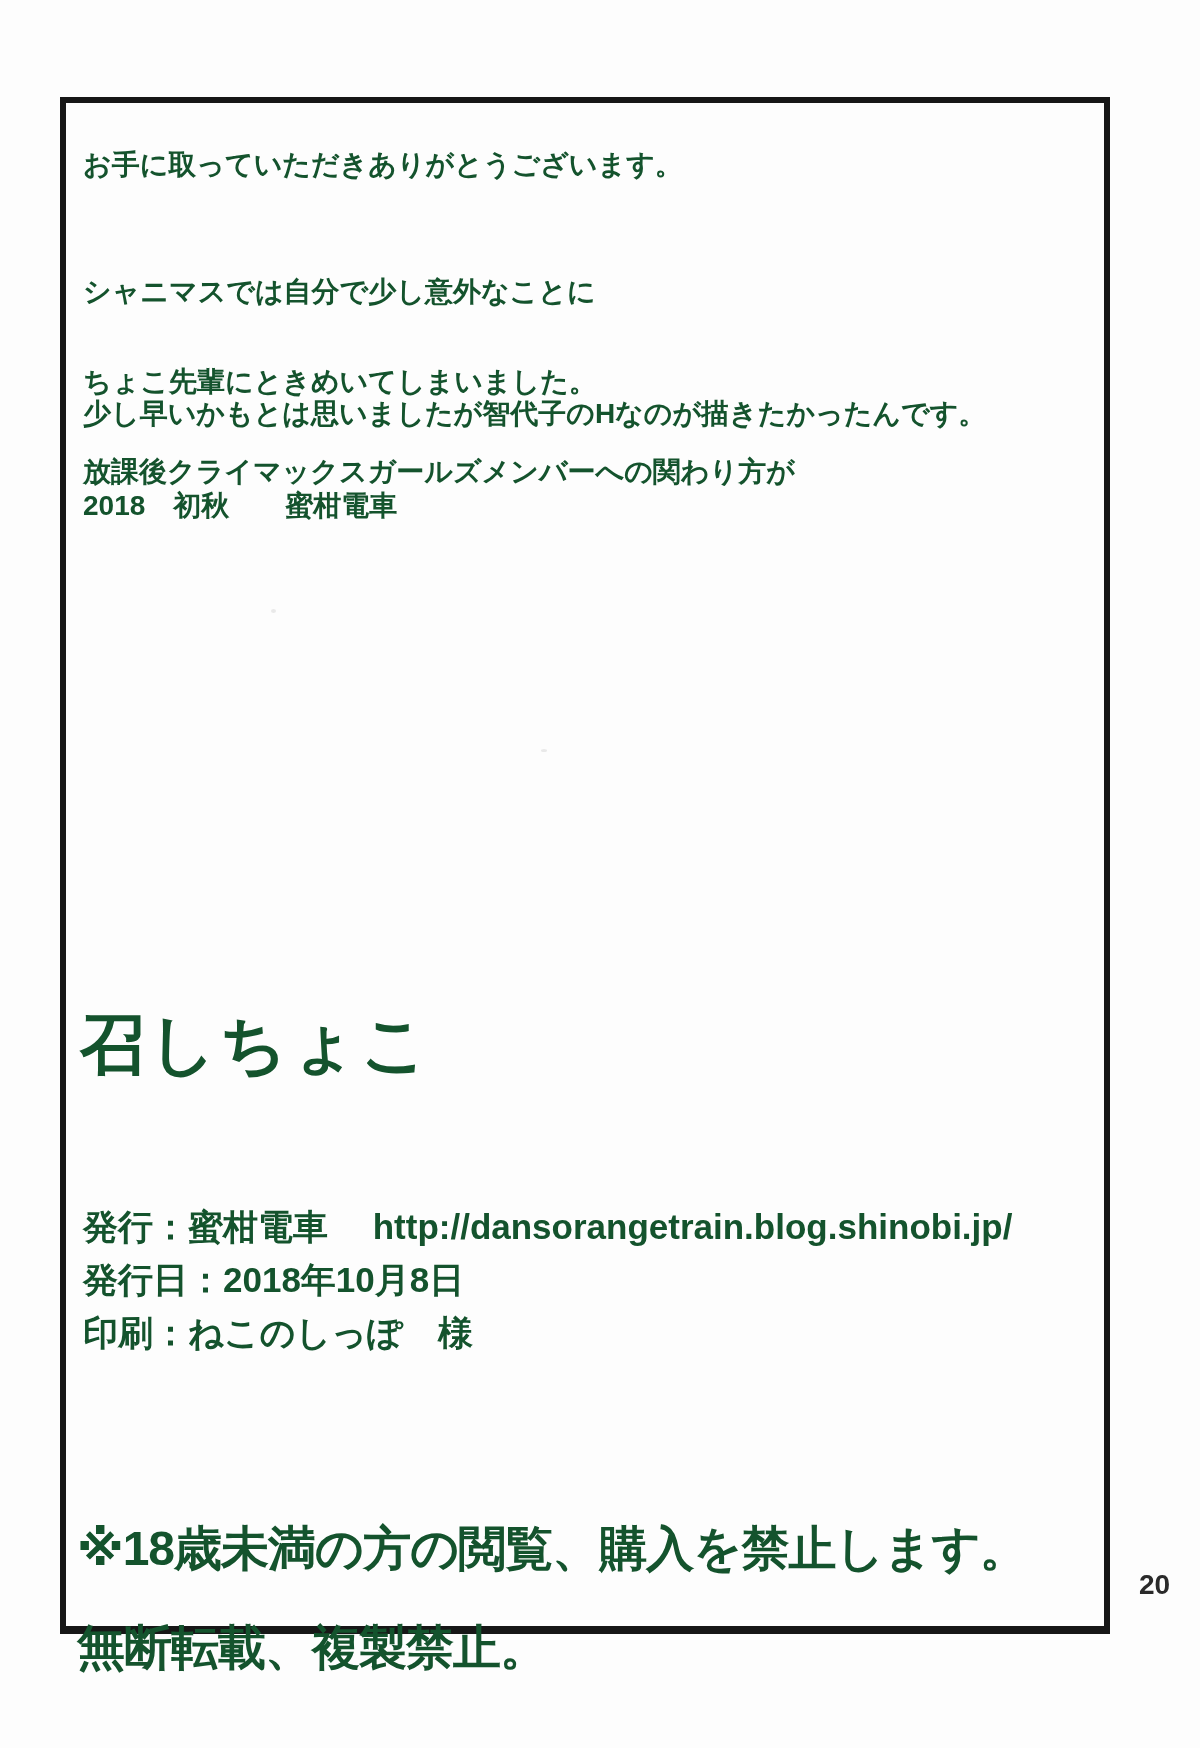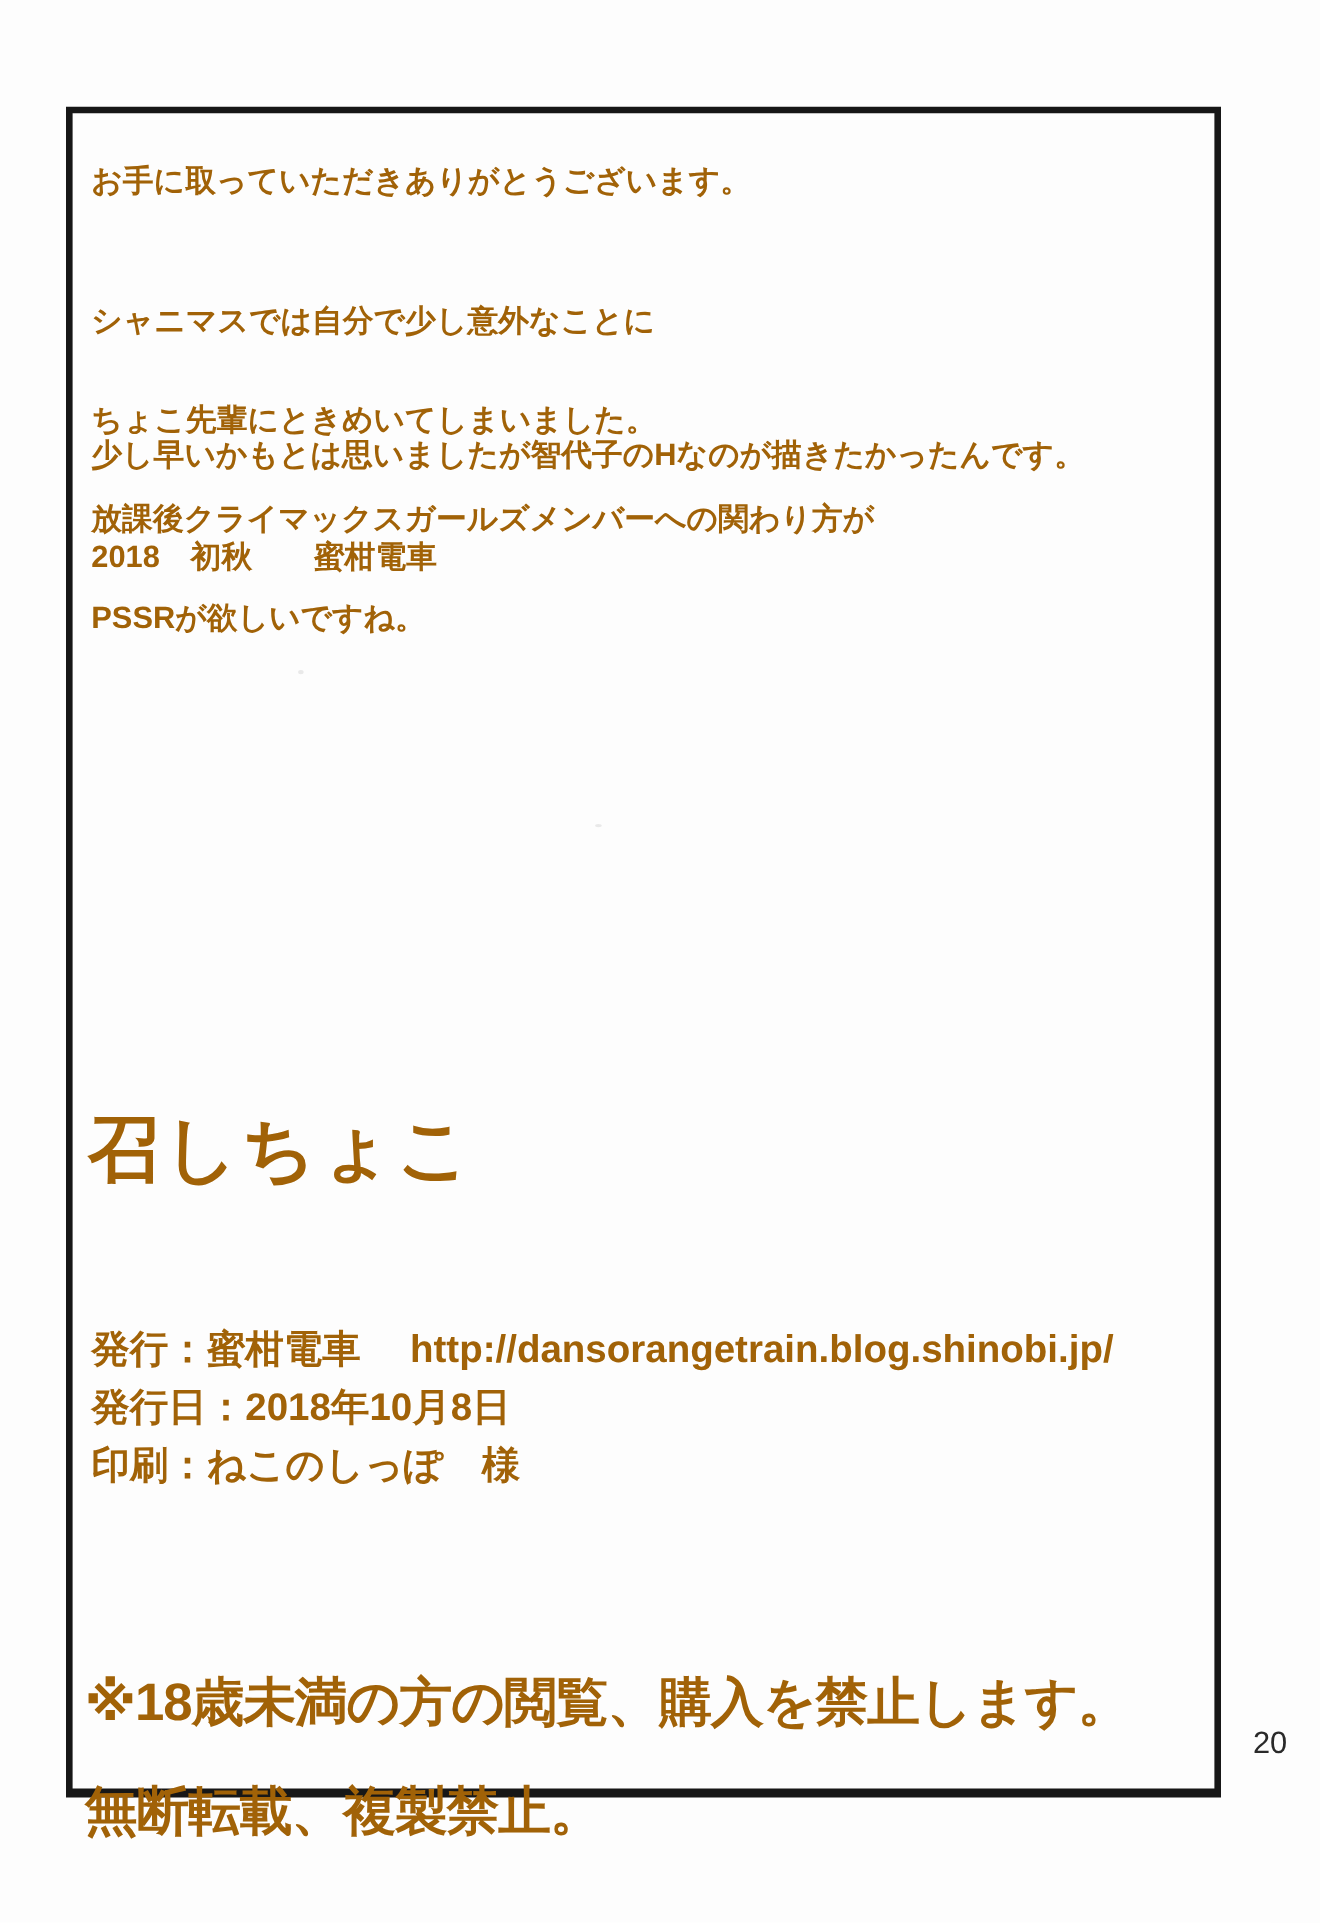--- a/index.html
+++ b/index.html
@@ -23,21 +23,21 @@
     width: 1050px;
     height: 1537px;
     box-sizing: border-box;
     border: 6px solid #171717;
     border-bottom-width: 8px;
     background: transparent;
   }
   .txt {
     position: absolute;
     white-space: pre;
-    color: #a16207;
+    color: #14532d;
   }
   .body-text {
     font-size: 28px;
     font-weight: 600;
     line-height: 30px;
     letter-spacing: 0px;
   }
   .greeting   { left: 83px; top: 150px; }
   .paragraph  { left: 83px; top: 217px; }
   .closing    { left: 83px; top: 399px; }
@@ -65,21 +65,21 @@
     font-weight: 700;
     letter-spacing: -1px;
     line-height: 52px;
   }
   .notice1 { top: 1523px; }
   .notice2 { top: 1622px; }
   .page-number {
     left: 1139px;
     top: 1569px;
     font-size: 28px;
-    font-weight: 400;
+    font-weight: 700;
     color: #2a2a2a;
   }
   .speck {
     position: absolute;
     background: #e9e9e9;
     border-radius: 50%;
   }
   .speck-a { left: 271px; top: 609px; width: 5px; height: 4px; }
   .speck-b { left: 541px; top: 749px; width: 6px; height: 3px; }
 </style>
@@ -89,21 +89,20 @@
 <div class="page">
 
   <div class="frame"></div>
 
   <div class="txt body-text greeting">お手に取っていただきありがとうございます。</div>
 
   <div class="txt body-text paragraph">
     <div>シャニマスでは自分で少し意外なことに</div>
     <div>ちょこ先輩にときめいてしまいました。</div>
     <div>放課後クライマックスガールズメンバーへの関わり方が</div>
-    <div>PSSRが欲しいですね。</div>
   </div>
 
   <div class="txt body-text closing">少し早いかもとは思いましたが智代子のHなのが描きたかったんです。</div>
 
   <div class="txt body-text date-line">2018　初秋　　蜜柑電車</div>
 
   <div class="txt book-title">召しちょこ</div>
 
   <div class="txt colophon-line pub">発行：蜜柑電車　 http://dansorangetrain.blog.shinobi.jp/</div>
 

